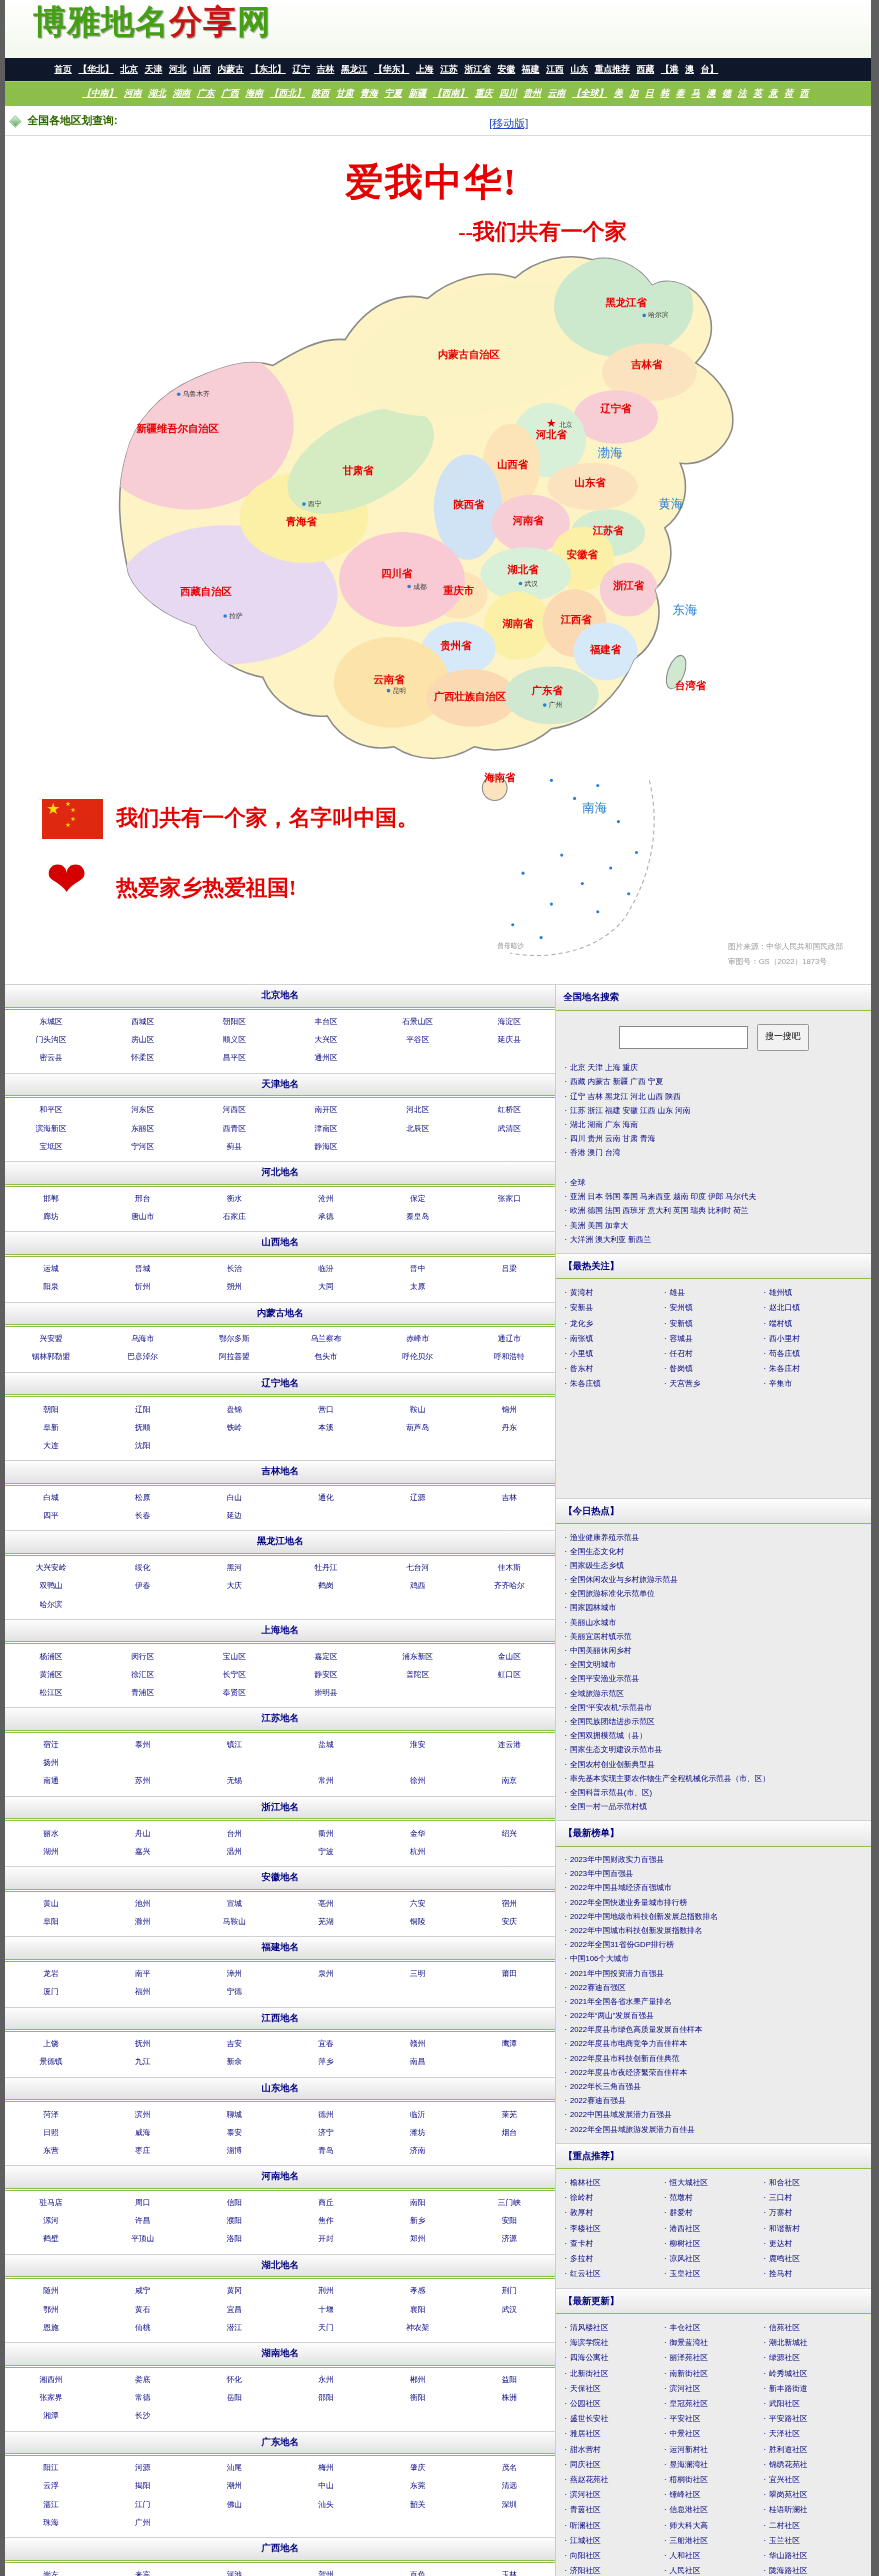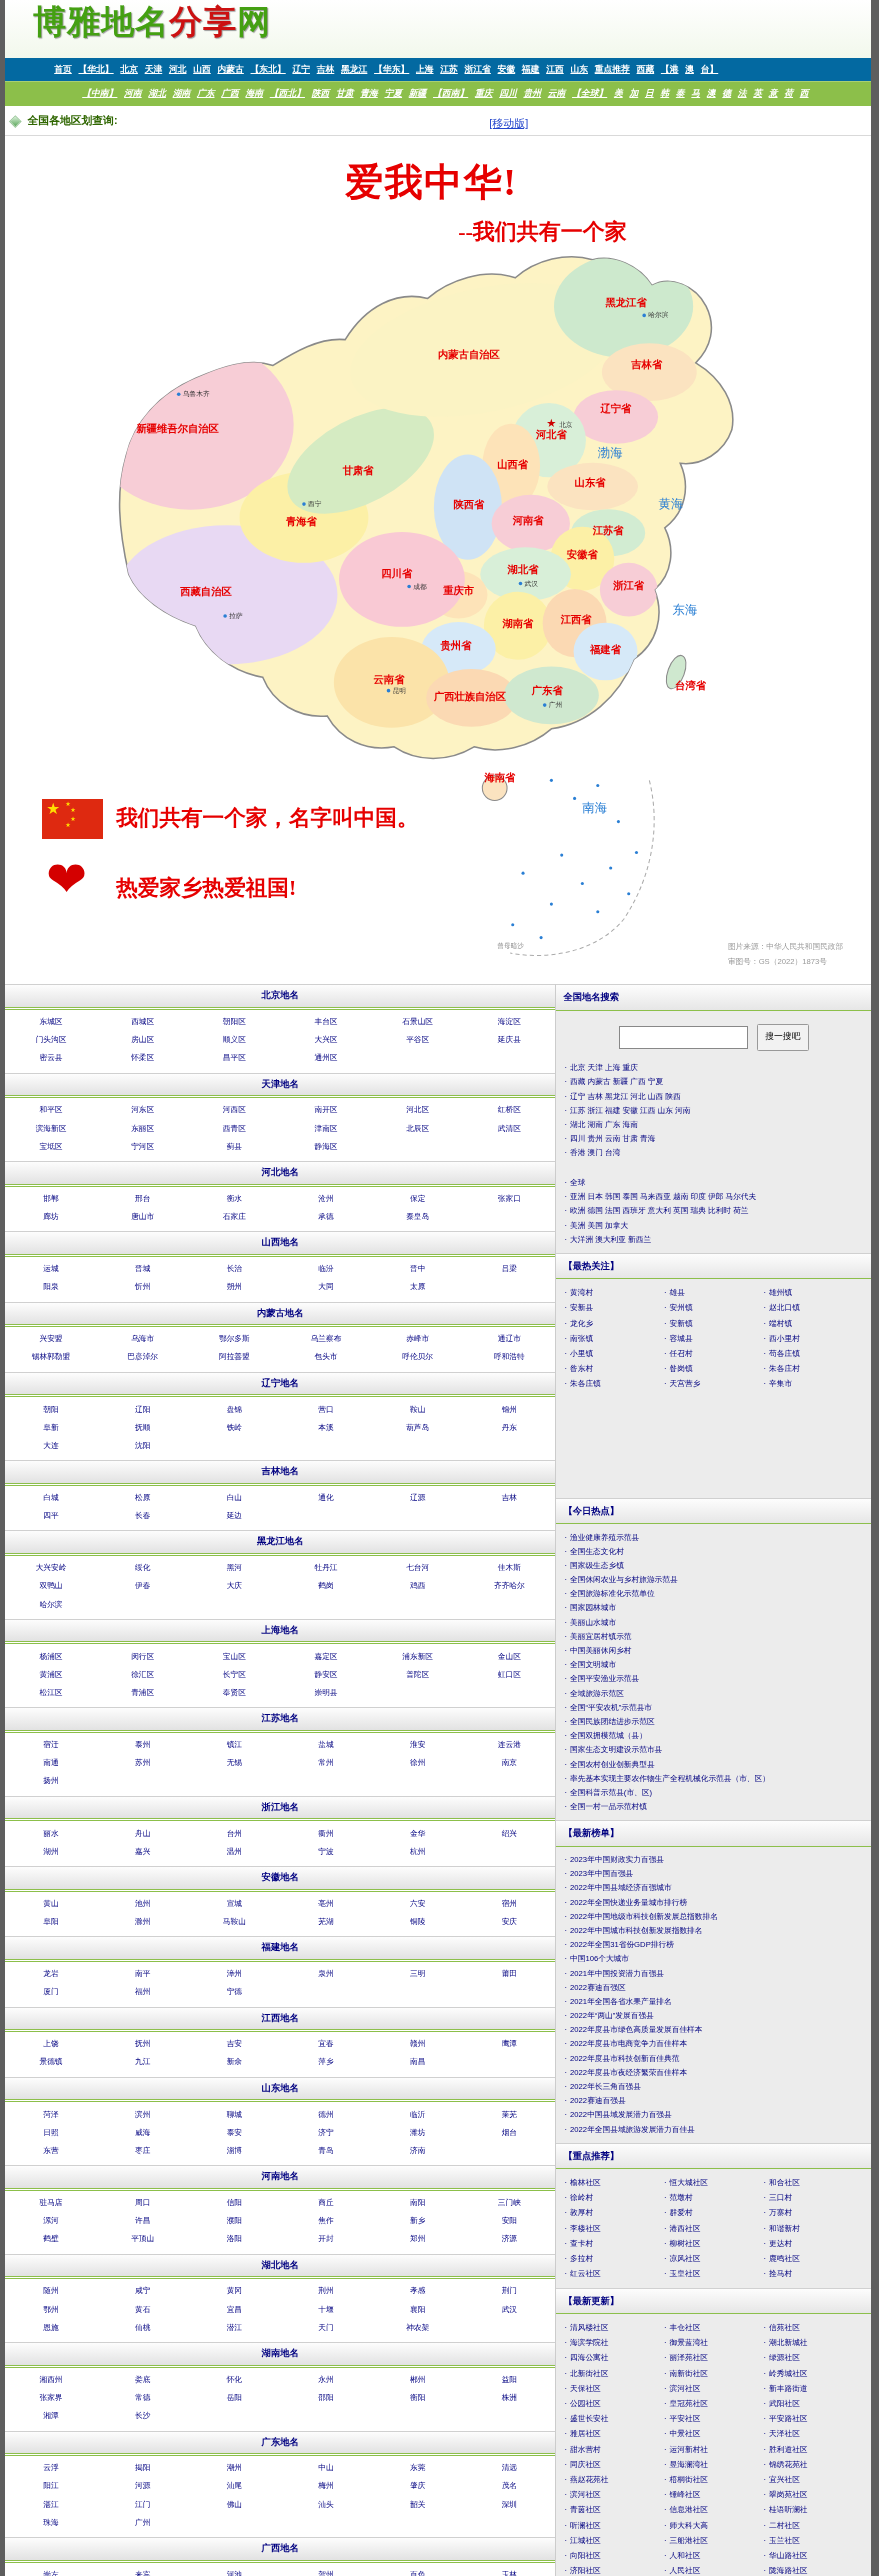--- a/index.html
+++ b/index.html
@@ -2,21 +2,21 @@
 <html style="font-size:8.2px"><head>
 <meta charset="utf-8">
 <style>
   html,body{margin:0;padding:0;background:#5e5e5e;font-family:"Liberation Sans","DejaVu Sans",sans-serif;}
   #page{width:866px;margin-left:5.2px;background:#ffffff;}
   
   .logo-bar{height:58px;background:linear-gradient(#ffffff,#f2f8ec);display:flex;align-items:flex-start;padding-left:28px;box-sizing:border-box;}
   .logo{font-size:33px;font-weight:bold;font-family:"Liberation Serif","DejaVu Serif",serif;text-shadow:1px 1px 1px #9a9a9a;letter-spacing:1px;}
   .logo .g{color:#44a012;} .logo .r{color:#cc1111;}
   
-  .nav1{background:#0369a1;padding:5.7px 5.2px 5.7px 49px;font-size:8.8px;font-weight:bold;}
+  .nav1{background:#0f172a;padding:5.7px 5.2px 5.7px 49px;font-size:8.8px;font-weight:bold;}
   .nav2{background:#8cbf4a;border-top:1px solid #a9ce73;padding:5.7px 5.2px 5.7px 77px;font-size:8.8px;font-weight:bold;font-style:italic;}
   .nav-link{color:#ffffff;text-decoration:underline;margin-right:6.7px;cursor:pointer;white-space:nowrap;}
   
   .query-bar{position:relative;padding:8.2px 6.2px 7.2px 6.2px;border-bottom:0.5px solid #d9d9d9;}
   .gem{display:inline-block;width:6.7px;height:6.7px;background:linear-gradient(135deg,#d8f0d8,#5aa65a);border:0.5px solid #9ac79a;transform:rotate(45deg);margin-right:5.2px;vertical-align:middle;}
   .query-label{color:#2f6600;font-size:10.8px;font-weight:bold;vertical-align:middle;}
   .mobile-link{position:absolute;left:484px;top:10.3px;color:#2244cc;font-size:11px;text-decoration:underline;cursor:pointer;}
   
   .map-wrap{position:relative;height:848px;overflow:hidden;background:#fff;}
   .map-title{position:absolute;left:340px;top:20.6px;font-size:38px;font-weight:bold;color:#e60000;font-family:"Liberation Serif","DejaVu Serif",serif;letter-spacing:1.5px;}
@@ -401,30 +401,30 @@
         <div class="sec-grid">
           <div class="sec-row">
             <span class="cell">宿迁</span>
             <span class="cell">泰州</span>
             <span class="cell">镇江</span>
             <span class="cell">盐城</span>
             <span class="cell">淮安</span>
             <span class="cell">连云港</span>
           </div>
           <div class="sec-row">
+            <span class="cell">扬州</span>
+          </div>
+          <div class="sec-row">
             <span class="cell">南通</span>
             <span class="cell">苏州</span>
             <span class="cell">无锡</span>
             <span class="cell">常州</span>
             <span class="cell">徐州</span>
             <span class="cell">南京</span>
           </div>
-          <div class="sec-row">
-            <span class="cell">扬州</span>
-          </div>
         </div>
         <div class="sec-head">浙江地名</div>
         <div class="sec-grid">
           <div class="sec-row">
             <span class="cell">丽水</span>
             <span class="cell">舟山</span>
             <span class="cell">台州</span>
             <span class="cell">衢州</span>
             <span class="cell">金华</span>
             <span class="cell">绍兴</span>
@@ -588,34 +588,34 @@
             <span class="cell">株洲</span>
           </div>
           <div class="sec-row">
             <span class="cell">湘潭</span>
             <span class="cell">长沙</span>
           </div>
         </div>
         <div class="sec-head">广东地名</div>
         <div class="sec-grid">
           <div class="sec-row">
+            <span class="cell">阳江</span>
+            <span class="cell">河源</span>
+            <span class="cell">汕尾</span>
+            <span class="cell">梅州</span>
+            <span class="cell">肇庆</span>
+            <span class="cell">茂名</span>
+          </div>
+          <div class="sec-row">
             <span class="cell">云浮</span>
             <span class="cell">揭阳</span>
             <span class="cell">潮州</span>
             <span class="cell">中山</span>
             <span class="cell">东莞</span>
             <span class="cell">清远</span>
-          </div>
-          <div class="sec-row">
-            <span class="cell">阳江</span>
-            <span class="cell">河源</span>
-            <span class="cell">汕尾</span>
-            <span class="cell">梅州</span>
-            <span class="cell">肇庆</span>
-            <span class="cell">茂名</span>
           </div>
           <div class="sec-row">
             <span class="cell">湛江</span>
             <span class="cell">江门</span>
             <span class="cell">佛山</span>
             <span class="cell">汕头</span>
             <span class="cell">韶关</span>
             <span class="cell">深圳</span>
           </div>
           <div class="sec-row">

